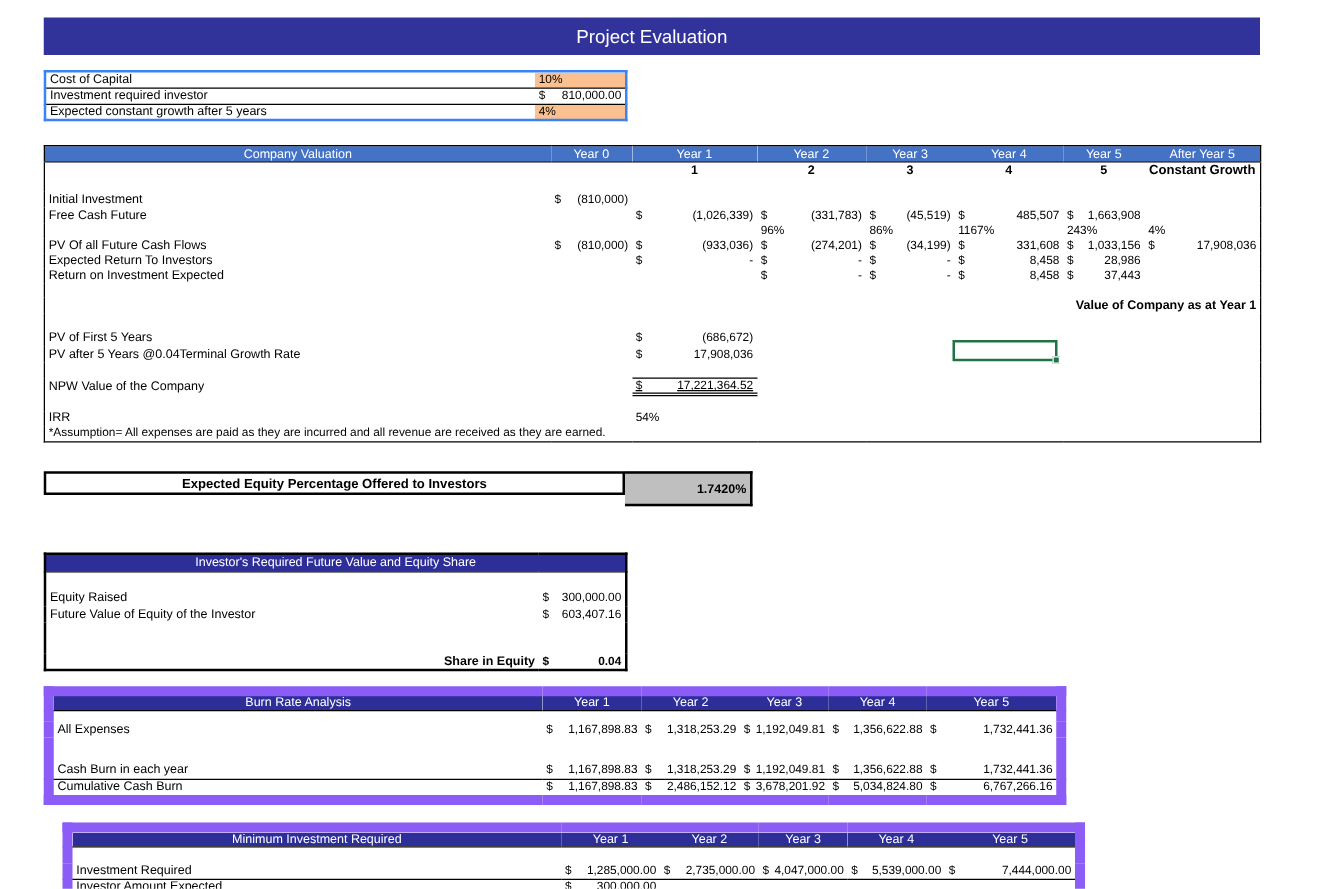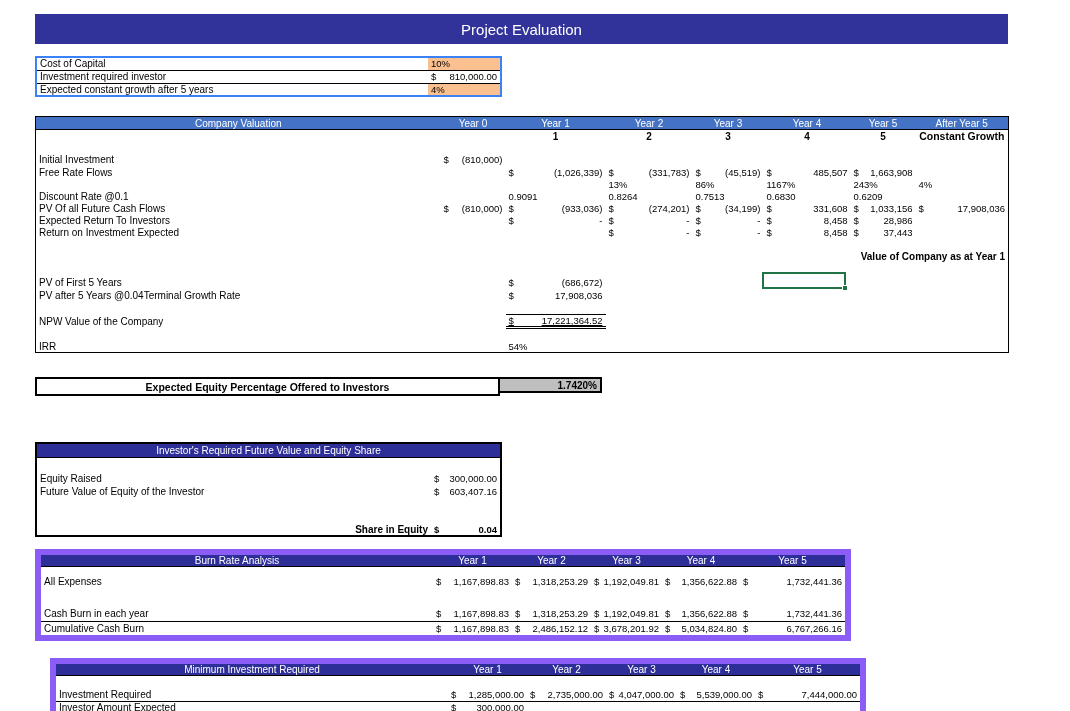--- a/index.html
+++ b/index.html
@@ -52,33 +52,33 @@
   
   .sec td { background:var(--section_header); color:#fff; text-align:center; border-bottom:1px solid #000; }
 
   
   #equity { left:35px; top:377px; display:flex; }
   #equity .lblbox {
     width:465px; height:19px; border:2px solid #000;
     font-weight:bold; font-size:10.5px; display:flex; align-items:center; justify-content:center;
   }
   #equity .valbox {
-    width:102px; height:16px; border:2px solid #000; border-left:none;
+    width:102px; height:28px; border:2px solid #000; border-left:none;
     background:var(--gray_cell); font-weight:bold;
     display:flex; align-items:center; justify-content:flex-end; padding-right:3px;text-align:center;
   }
 
   
   #investor { left:35px; top:417px; }
   #investor table { border:2px solid #000; width:465px;margin-top:25px; }
 
   
   #burn { left:35px; top:549px; }
   #min { left:50px; top:658px; }
-  #burn table, #min table { border:6px solid #8b5cf6; width:810px;padding-left:20px; }
+  #burn table, #min table { border:8px solid #8b5cf6; width:810px;padding-left:20px; }
   .uborder td { border-bottom:1px solid #000; }
 
   
   #sel {
     left:762px; top:272px; width:84px; height:17px;
     border:2px solid var(--selection_green); z-index:5;
   }
   #sel .fh {
     position:absolute; right:-4px; bottom:-4px; width:6px; height:6px;
     background:var(--selection_green); border:1px solid #fff;
@@ -158,21 +158,21 @@
             <span class="mv">(810,000)</span>
           </td>
       <td></td>
           <td></td>
           <td></td>
           <td></td>
           <td></td>
           <td></td>
     </tr>
     <tr class="rh13">
-      <td>Free Rate Flows</td>
+      <td>Free Cash Future</td>
       <td></td>
       <td class="m">
             <span class="ds">$</span>
             <span class="mv">(1,026,339)</span>
           </td>
       <td class="m">
             <span class="ds">$</span>
             <span class="mv">(331,783)</span>
           </td>
       <td class="m">
@@ -186,37 +186,27 @@
       <td class="m">
             <span class="ds">$</span>
             <span class="mv">1,663,908</span>
           </td>
       <td></td>
     </tr>
     <tr class="rh12">
       <td></td>
           <td></td>
           <td></td>
-      <td class="n">13%</td>
+      <td class="n">96%</td>
       <td class="n">86%</td>
       <td class="n">1167%</td>
       <td class="n">243%</td>
       <td class="n">4%</td>
     </tr>
     <tr class="rh12">
-      <td>Discount Rate @0.1</td>
-      <td></td>
-      <td class="n">0.9091</td>
-      <td class="n">0.8264</td>
-      <td class="n">0.7513</td>
-      <td class="n">0.6830</td>
-      <td class="n">0.6209</td>
-      <td></td>
-    </tr>
-    <tr class="rh12">
       <td>PV Of all Future Cash Flows</td>
       <td class="m">
             <span class="ds">$</span>
             <span class="mv">(810,000)</span>
           </td>
       <td class="m">
             <span class="ds">$</span>
             <span class="mv">(933,036)</span>
           </td>
       <td class="m">
@@ -343,20 +333,23 @@
         </tr>
     <tr class="rh12">
       <td>IRR</td>
       <td></td>
       <td class="n">54%</td>
       <td></td>
           <td></td>
           <td></td>
           <td></td>
           <td></td>
+    </tr>
+    <tr class="rh13">
+      <td colspan="8" class="note">*Assumption= All expenses are paid as they are incurred and all revenue are received as they are earned.</td>
     </tr>
   </tbody>
     </table>
 </div>
 
 <div id="sel" class="abs">
     <div class="fh"></div>
   </div>
 
 <div id="equity" class="abs">

